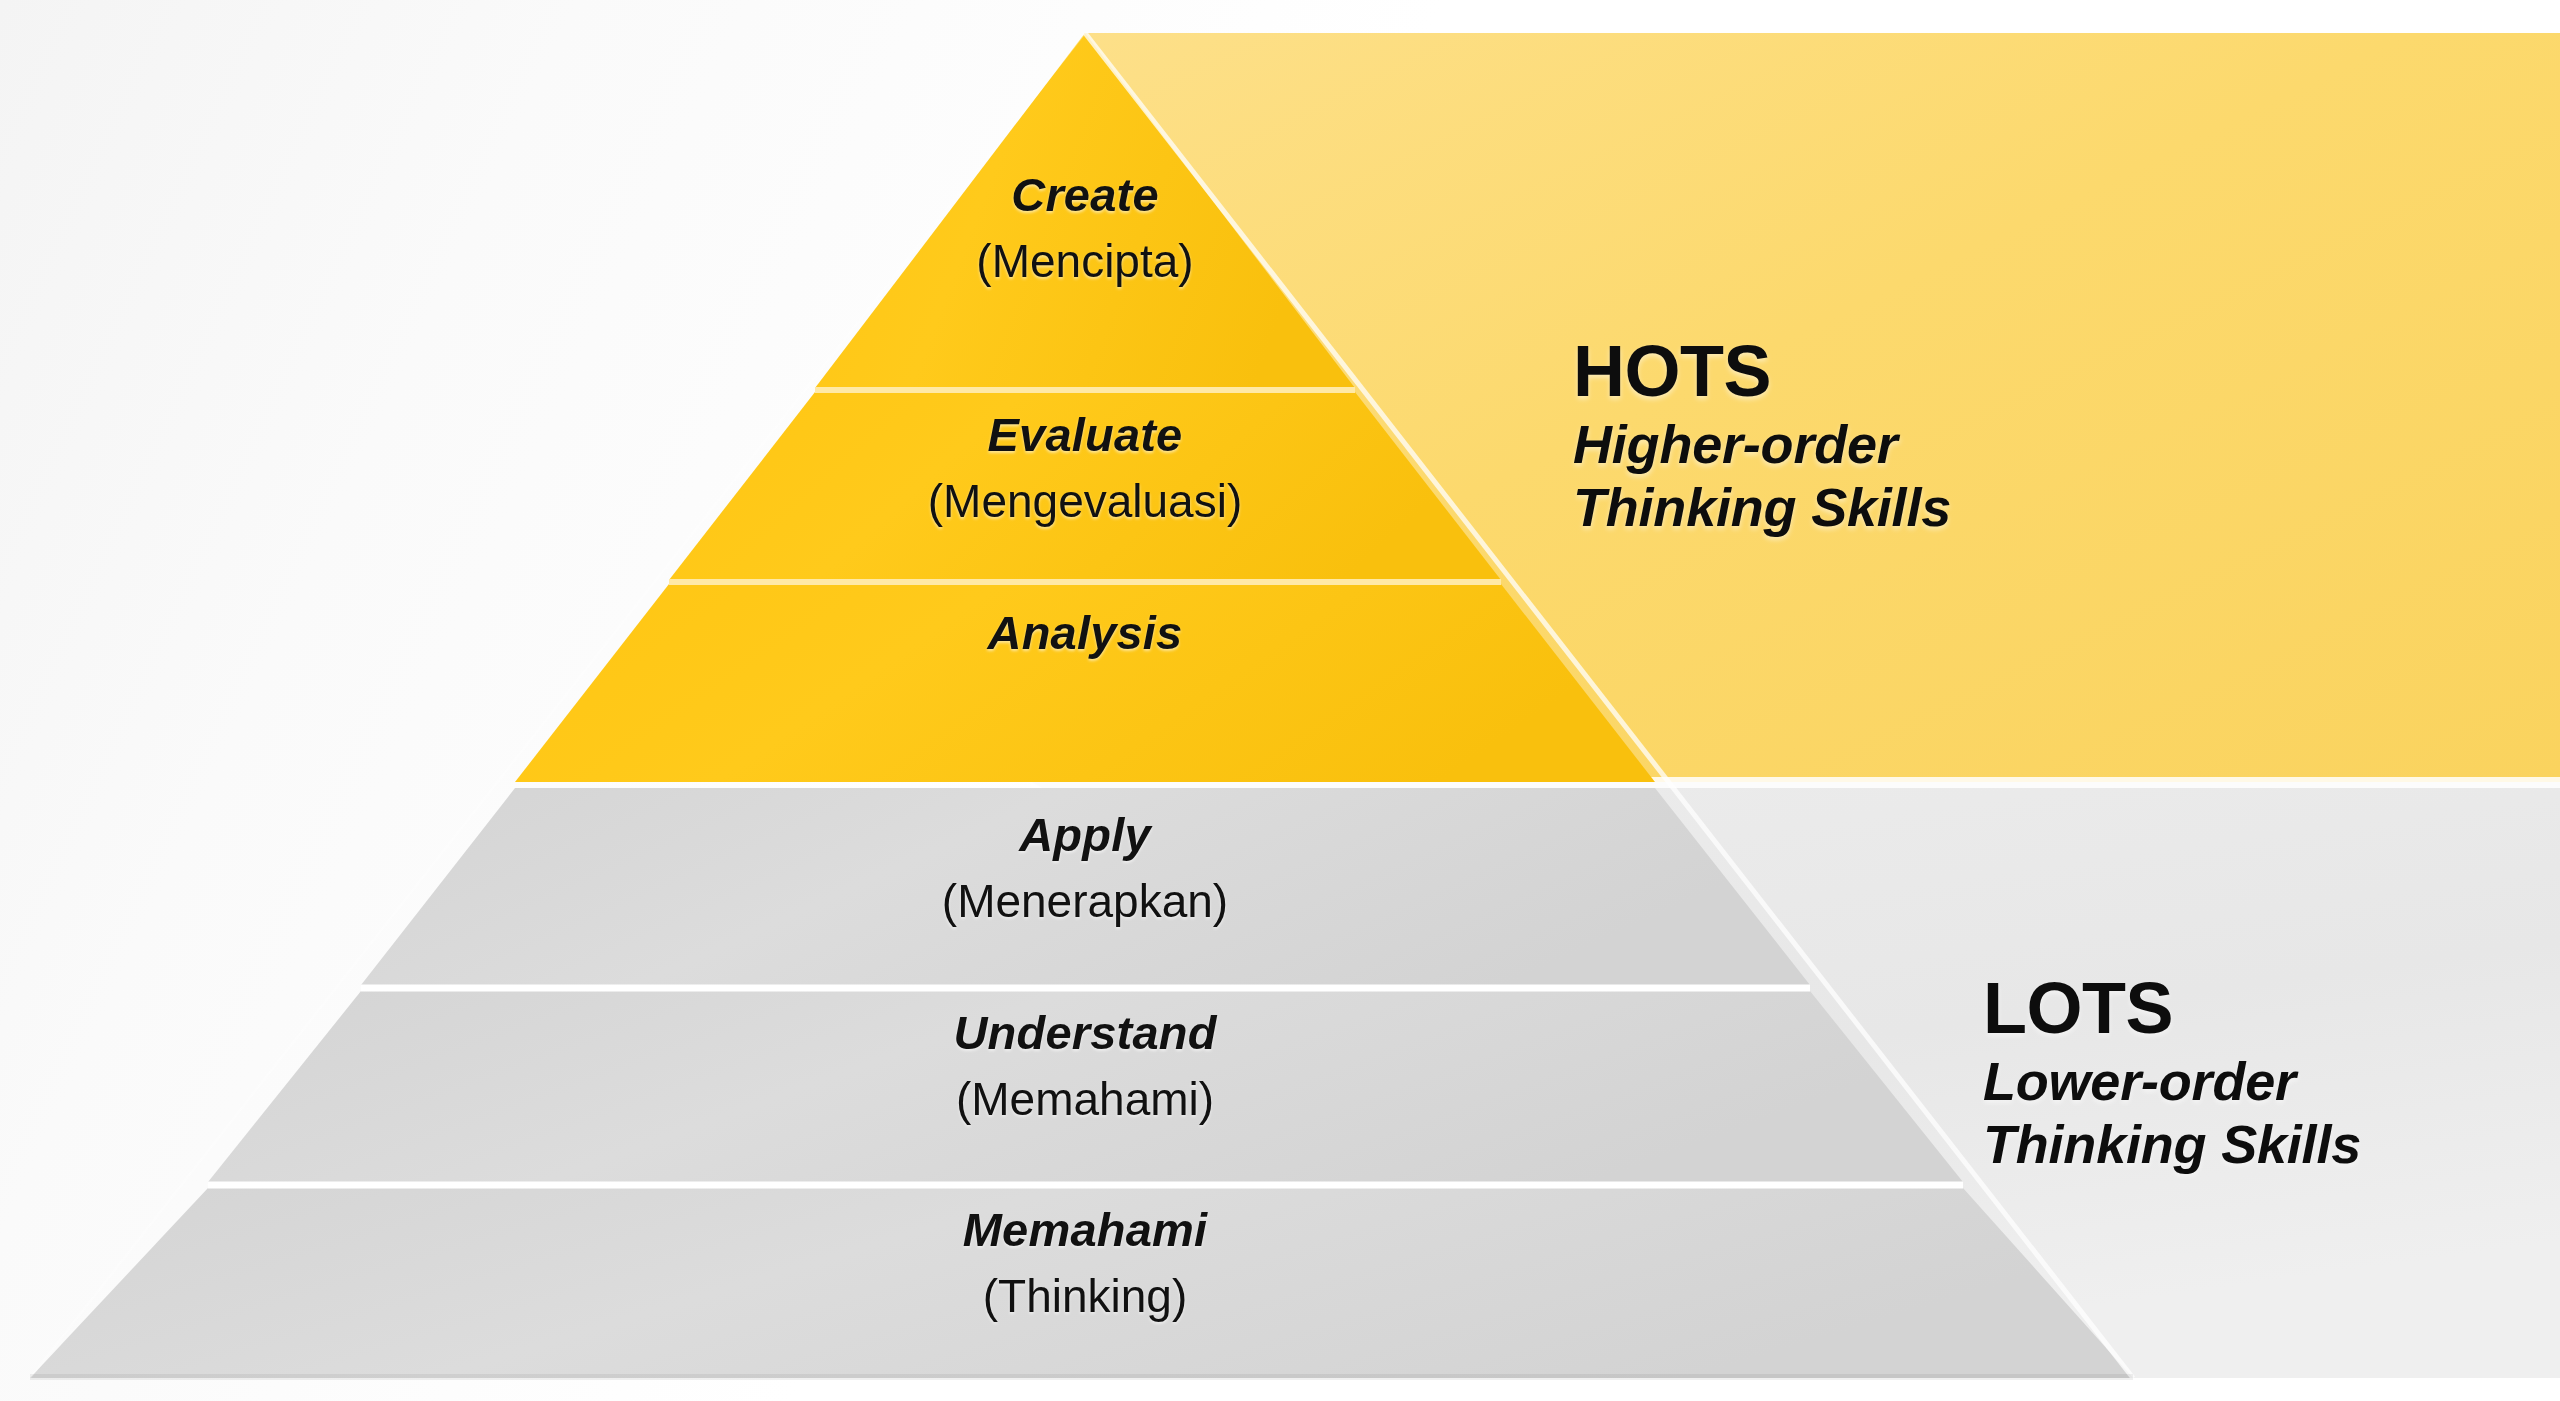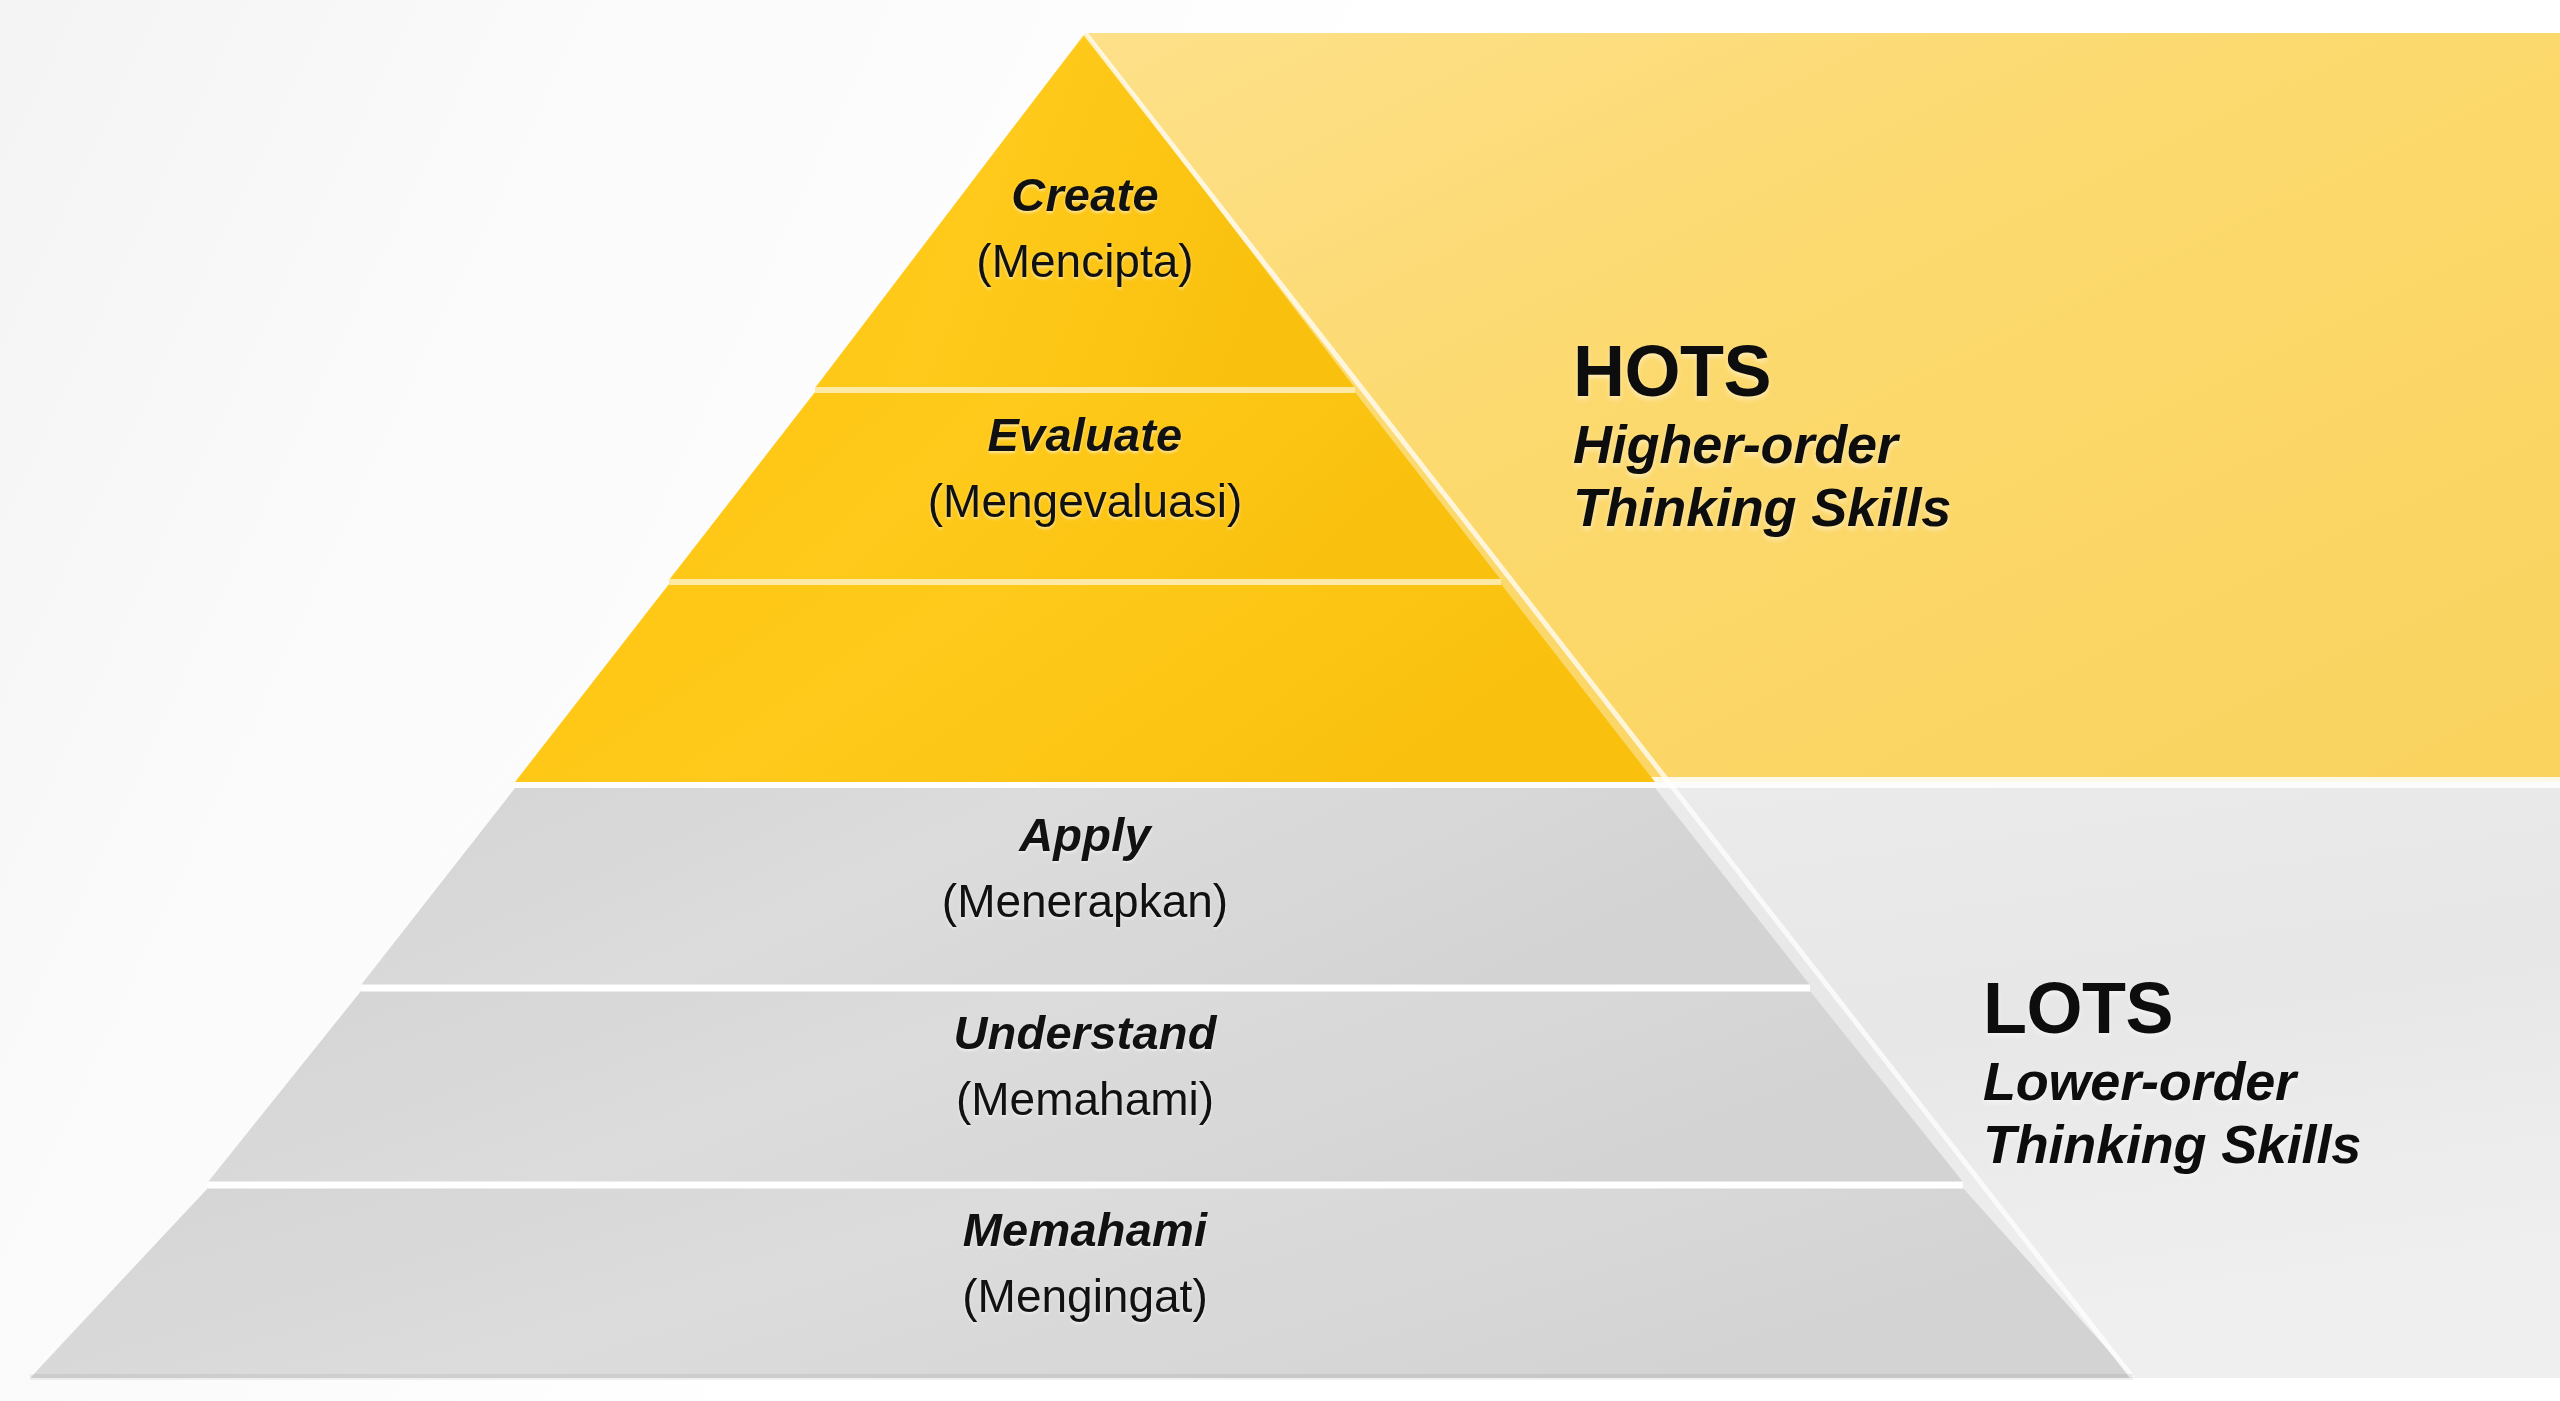--- a/index.html
+++ b/index.html
@@ -153,35 +153,36 @@
     <div class="level-en">Create</div>
     <div class="level-id">(Mencipta)</div>
   </div>
 
   <div class="level-label" style="left:805px; top:410px;">
     <div class="level-en">Evaluate</div>
     <div class="level-id">(Mengevaluasi)</div>
   </div>
 
   <div class="level-label" style="left:805px; top:608px;">
+    <div class="level-en">Analysis</div>
   </div>
 
   <div class="level-label" style="left:805px; top:810px;">
     <div class="level-en">Apply</div>
     <div class="level-id">(Menerapkan)</div>
   </div>
 
   <div class="level-label" style="left:805px; top:1008px;">
     <div class="level-en">Understand</div>
     <div class="level-id">(Memahami)</div>
   </div>
 
   <div class="level-label" style="left:805px; top:1205px;">
     <div class="level-en">Memahami</div>
-    <div class="level-id">(Mengingat)</div>
+    <div class="level-id">(Thinking)</div>
   </div>
 
   <div class="side-group" style="left:1573px; top:335px;">
     <div class="side-acronym">HOTS</div>
     <div class="side-expansion">Higher-order</div>
     <div class="side-expansion" style="margin-top:0;">Thinking Skills</div>
   </div>
 
   <div class="side-group" style="left:1983px; top:972px;">
     <div class="side-acronym">LOTS</div>

